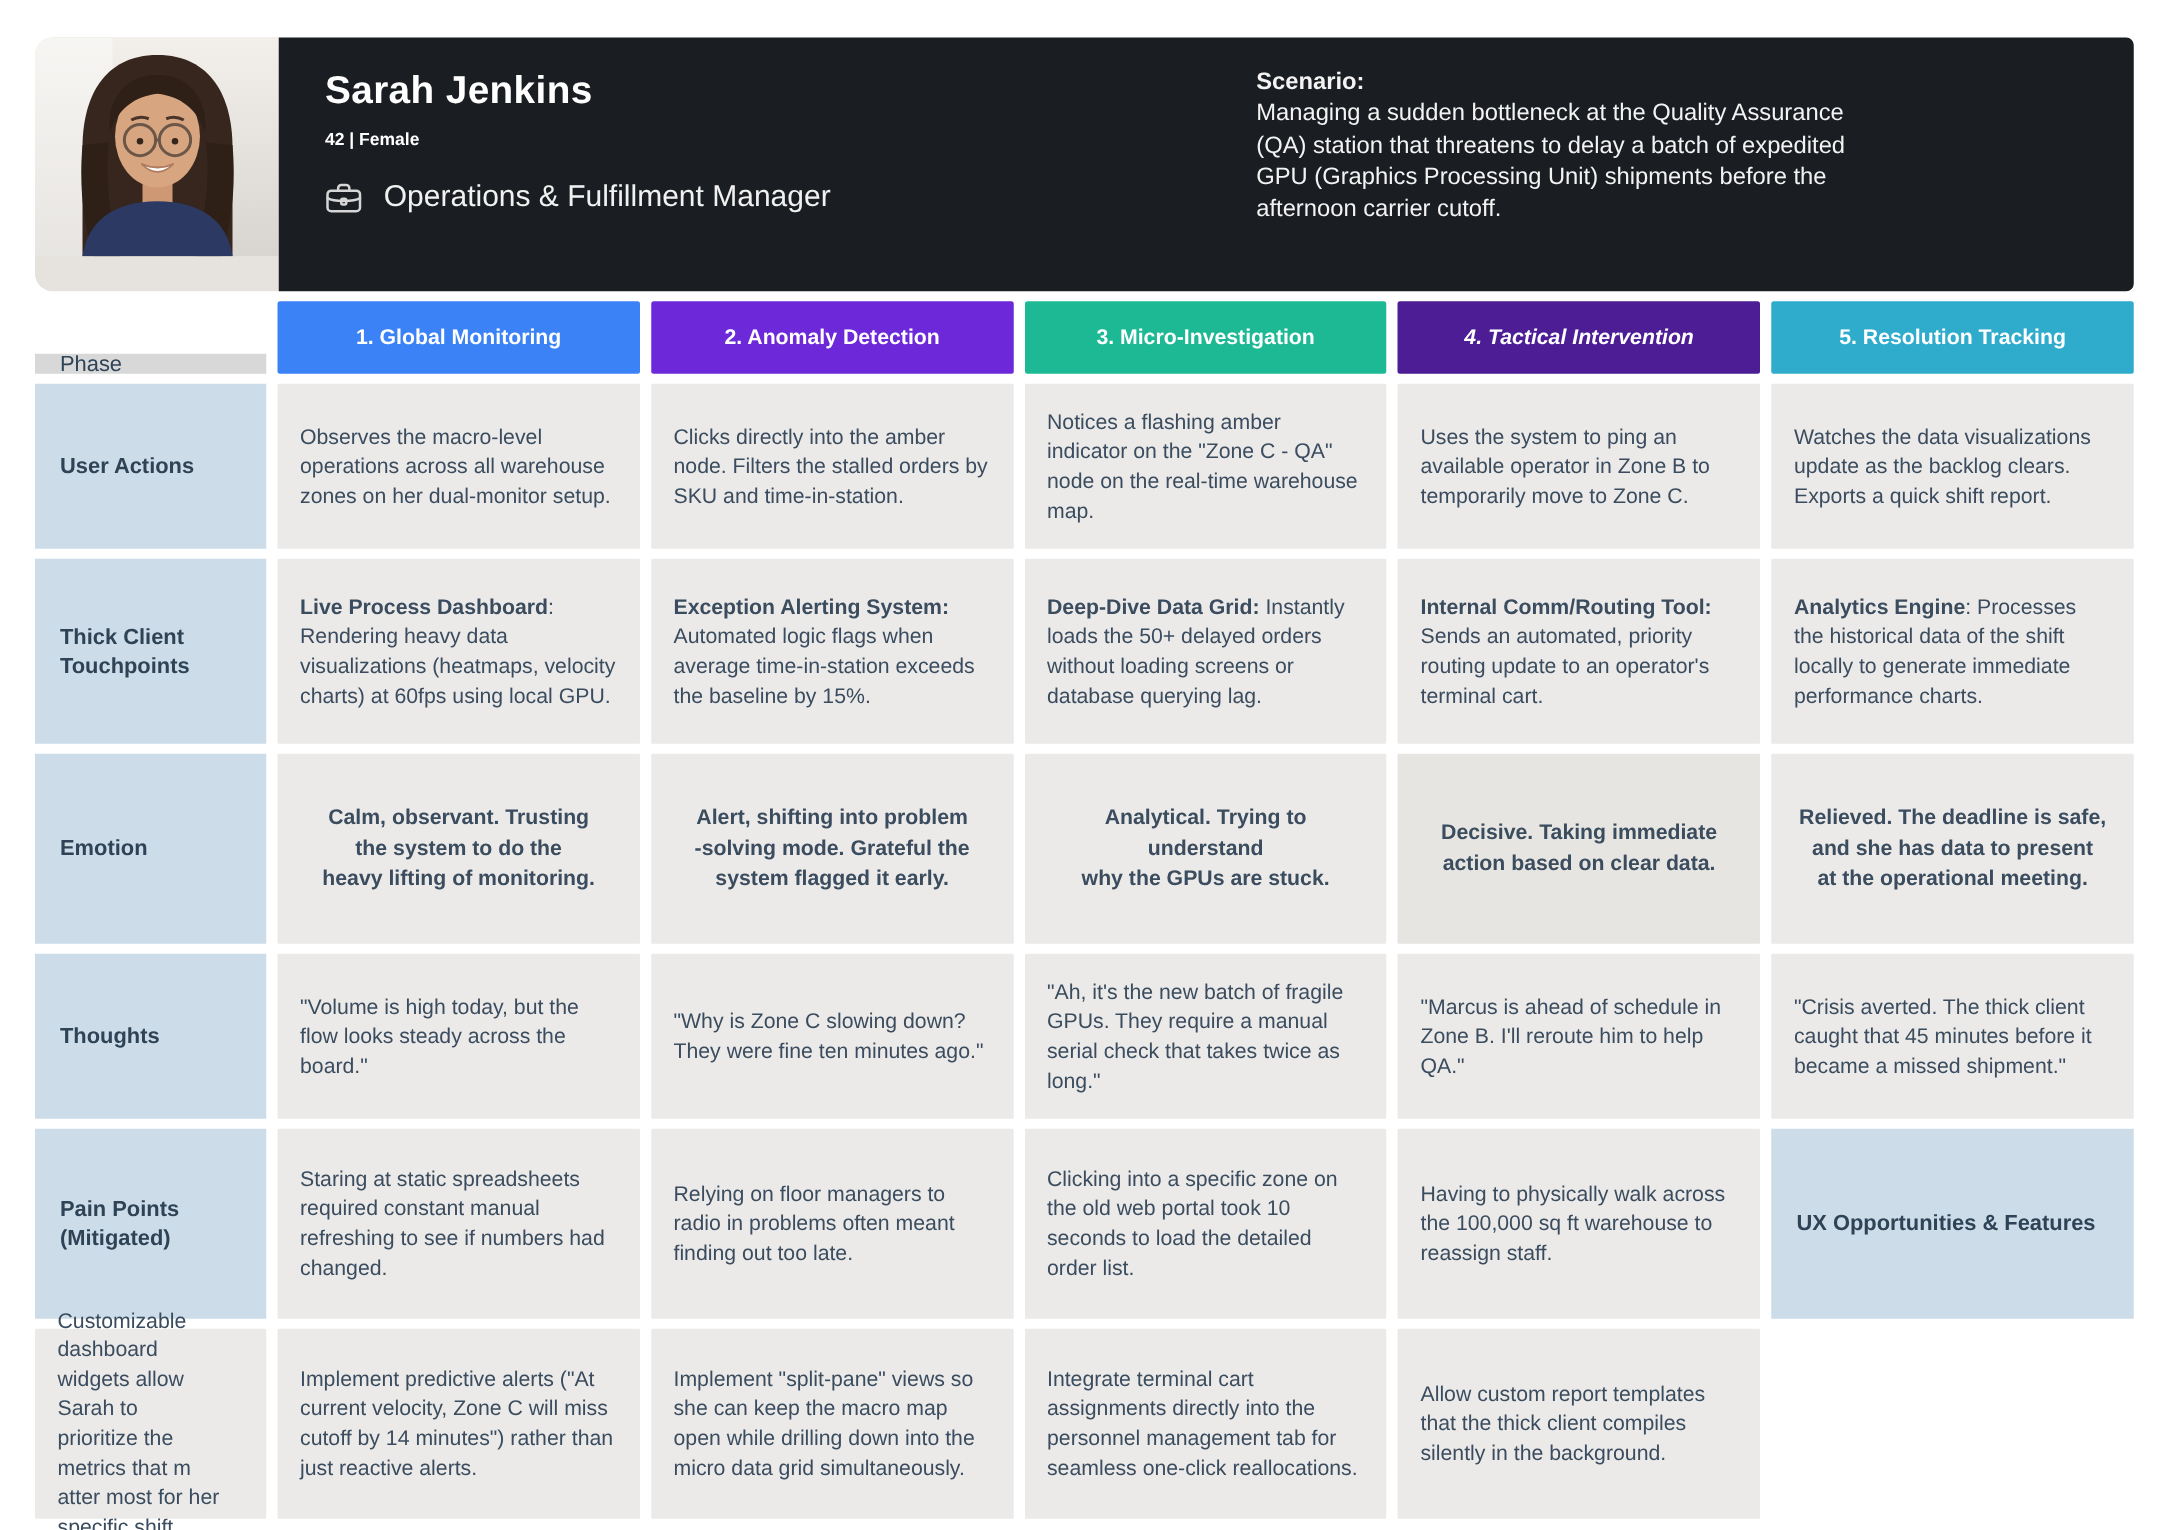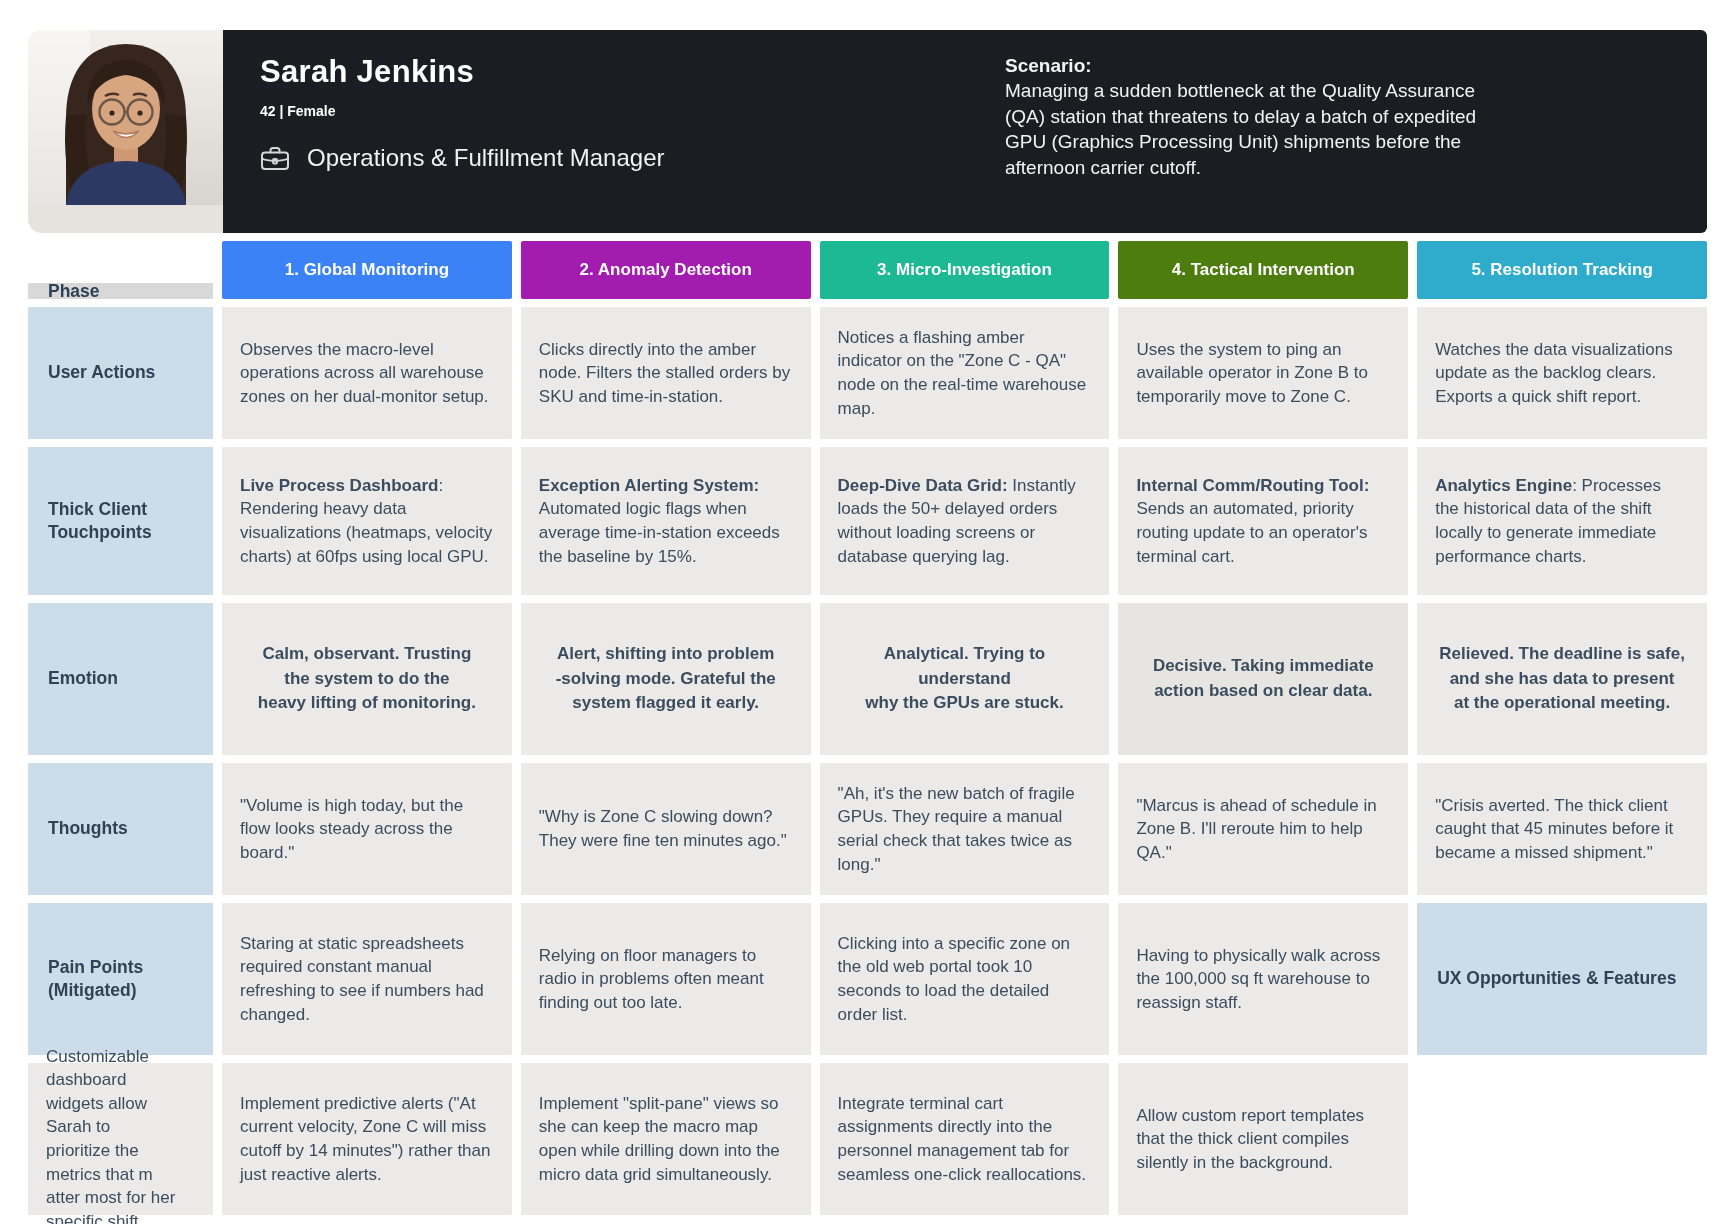--- a/index.html
+++ b/index.html
@@ -15,21 +15,21 @@
   .persona-name { font-size:31px; font-weight:700; letter-spacing:.3px; }
   .persona-age { font-size:14px; font-weight:700; margin-top:13px; }
   .role-row { display:flex; align-items:center; gap:17px; margin-top:25px; }
   .role-label { font-size:24px; color:#f1f1f1; }
   .scenario-block { width:497px; flex:none; margin-right:205px; padding-top:23px; font-size:19px; line-height:1.34; color:#f3f3f3; }
   .scenario-title { font-weight:700; display:block; }
 
   
   .grid { margin-top:8px; display:grid; grid-template-columns:185px repeat(5,1fr); grid-template-rows:58px 132px 148px 152px 132px 152px 152px; gap:8px 9px; }
   .gcell { box-sizing:border-box; display:flex; align-items:center; }
-  .corner-cell { background:#d8d8d8; font-weight:700; font-size:17.5px; color:#2e4356; padding:0 14px 0 20px;margin-top:42px; }
+  .corner-cell { background:#d8d8d8; font-weight:400; font-size:17.5px; color:#2e4356; padding:0 14px 0 20px;margin-top:42px; }
   .phase-h { color:#ffffff; font-weight:700; font-size:17px; justify-content:center; text-align:center; border-radius:2px; padding:0 10px; }
   .row-label { background:#ccdde9; font-weight:700; font-size:17.5px; color:#2e4356; padding:10px 14px 10px 20px; line-height:1.32; }
   .cell { background:#ebeae9; padding:14px 18px; font-size:17px; line-height:1.39; white-space:pre-line; border-radius:1px; }
   .cell .cell-text { display:inline; }
   .cell .lead { font-weight:700; }
   .cell.em { justify-content:center; text-align:center; font-weight:700; line-height:1.47; }
   .cell.alt { background:#e6e5e2; }
 </style>
 </head>
 <body>
@@ -81,23 +81,23 @@
       <div class="scenario-block">
         <span class="scenario-title">Scenario:</span>
         <span>Managing a sudden bottleneck at the Quality Assurance (QA) station that threatens to delay a batch of expedited GPU (Graphics Processing Unit) shipments before the afternoon carrier cutoff.</span>
       </div>
     </div>
   </div>
 
   <div class="grid">
     <div class="gcell corner-cell">Phase</div>
     <div class="gcell phase-h" style="background: #3b82f6;">1. Global Monitoring</div>
-    <div class="gcell phase-h" style="background: #a21caf;">2. Anomaly Detection</div>
+    <div class="gcell phase-h" style="background: #6d28d9;">2. Anomaly Detection</div>
     <div class="gcell phase-h" style="background: rgb(29, 185, 148);">3. Micro-Investigation</div>
-    <div class="gcell phase-h" style="background: #4d7c0f;">4. Tactical Intervention</div>
+    <div class="gcell phase-h" style="background: #4c1d95; font-style: italic;">4. Tactical Intervention</div>
     <div class="gcell phase-h" style="background: rgb(47, 172, 204);">5. Resolution Tracking</div>
   <div class="gcell row-label">User Actions</div>
       <div class="gcell cell"><div class="cell-wrap"><span class="lead"></span><span class="body cell-text">Observes the macro-level operations across all warehouse zones on her dual-monitor setup.</span></div></div>
       <div class="gcell cell"><div class="cell-wrap"><span class="lead"></span><span class="body cell-text">Clicks directly into the amber node. Filters the stalled orders by SKU and time-in-station.</span></div></div>
       <div class="gcell cell"><div class="cell-wrap"><span class="lead"></span><span class="body cell-text">Notices a flashing amber indicator on the "Zone C - QA" node on the real-time warehouse map.</span></div></div>
       <div class="gcell cell"><div class="cell-wrap"><span class="lead"></span><span class="body cell-text">Uses the system to ping an available operator in Zone B to temporarily move to Zone C.</span></div></div>
       <div class="gcell cell"><div class="cell-wrap"><span class="lead"></span><span class="body cell-text">Watches the data visualizations update as the backlog clears. Exports a quick shift report.</span></div></div>
       <div class="gcell row-label">Thick Client Touchpoints</div>
       <div class="gcell cell"><div class="cell-wrap"><span class="lead">Live Process Dashboard</span><span class="body cell-text">: Rendering heavy data visualizations (heatmaps, velocity charts) at 60fps using local GPU.</span></div></div>
       <div class="gcell cell"><div class="cell-wrap"><span class="lead">Exception Alerting System:</span><span class="body cell-text"> Automated logic flags when average time-in-station exceeds the baseline by 15%.</span></div></div>

